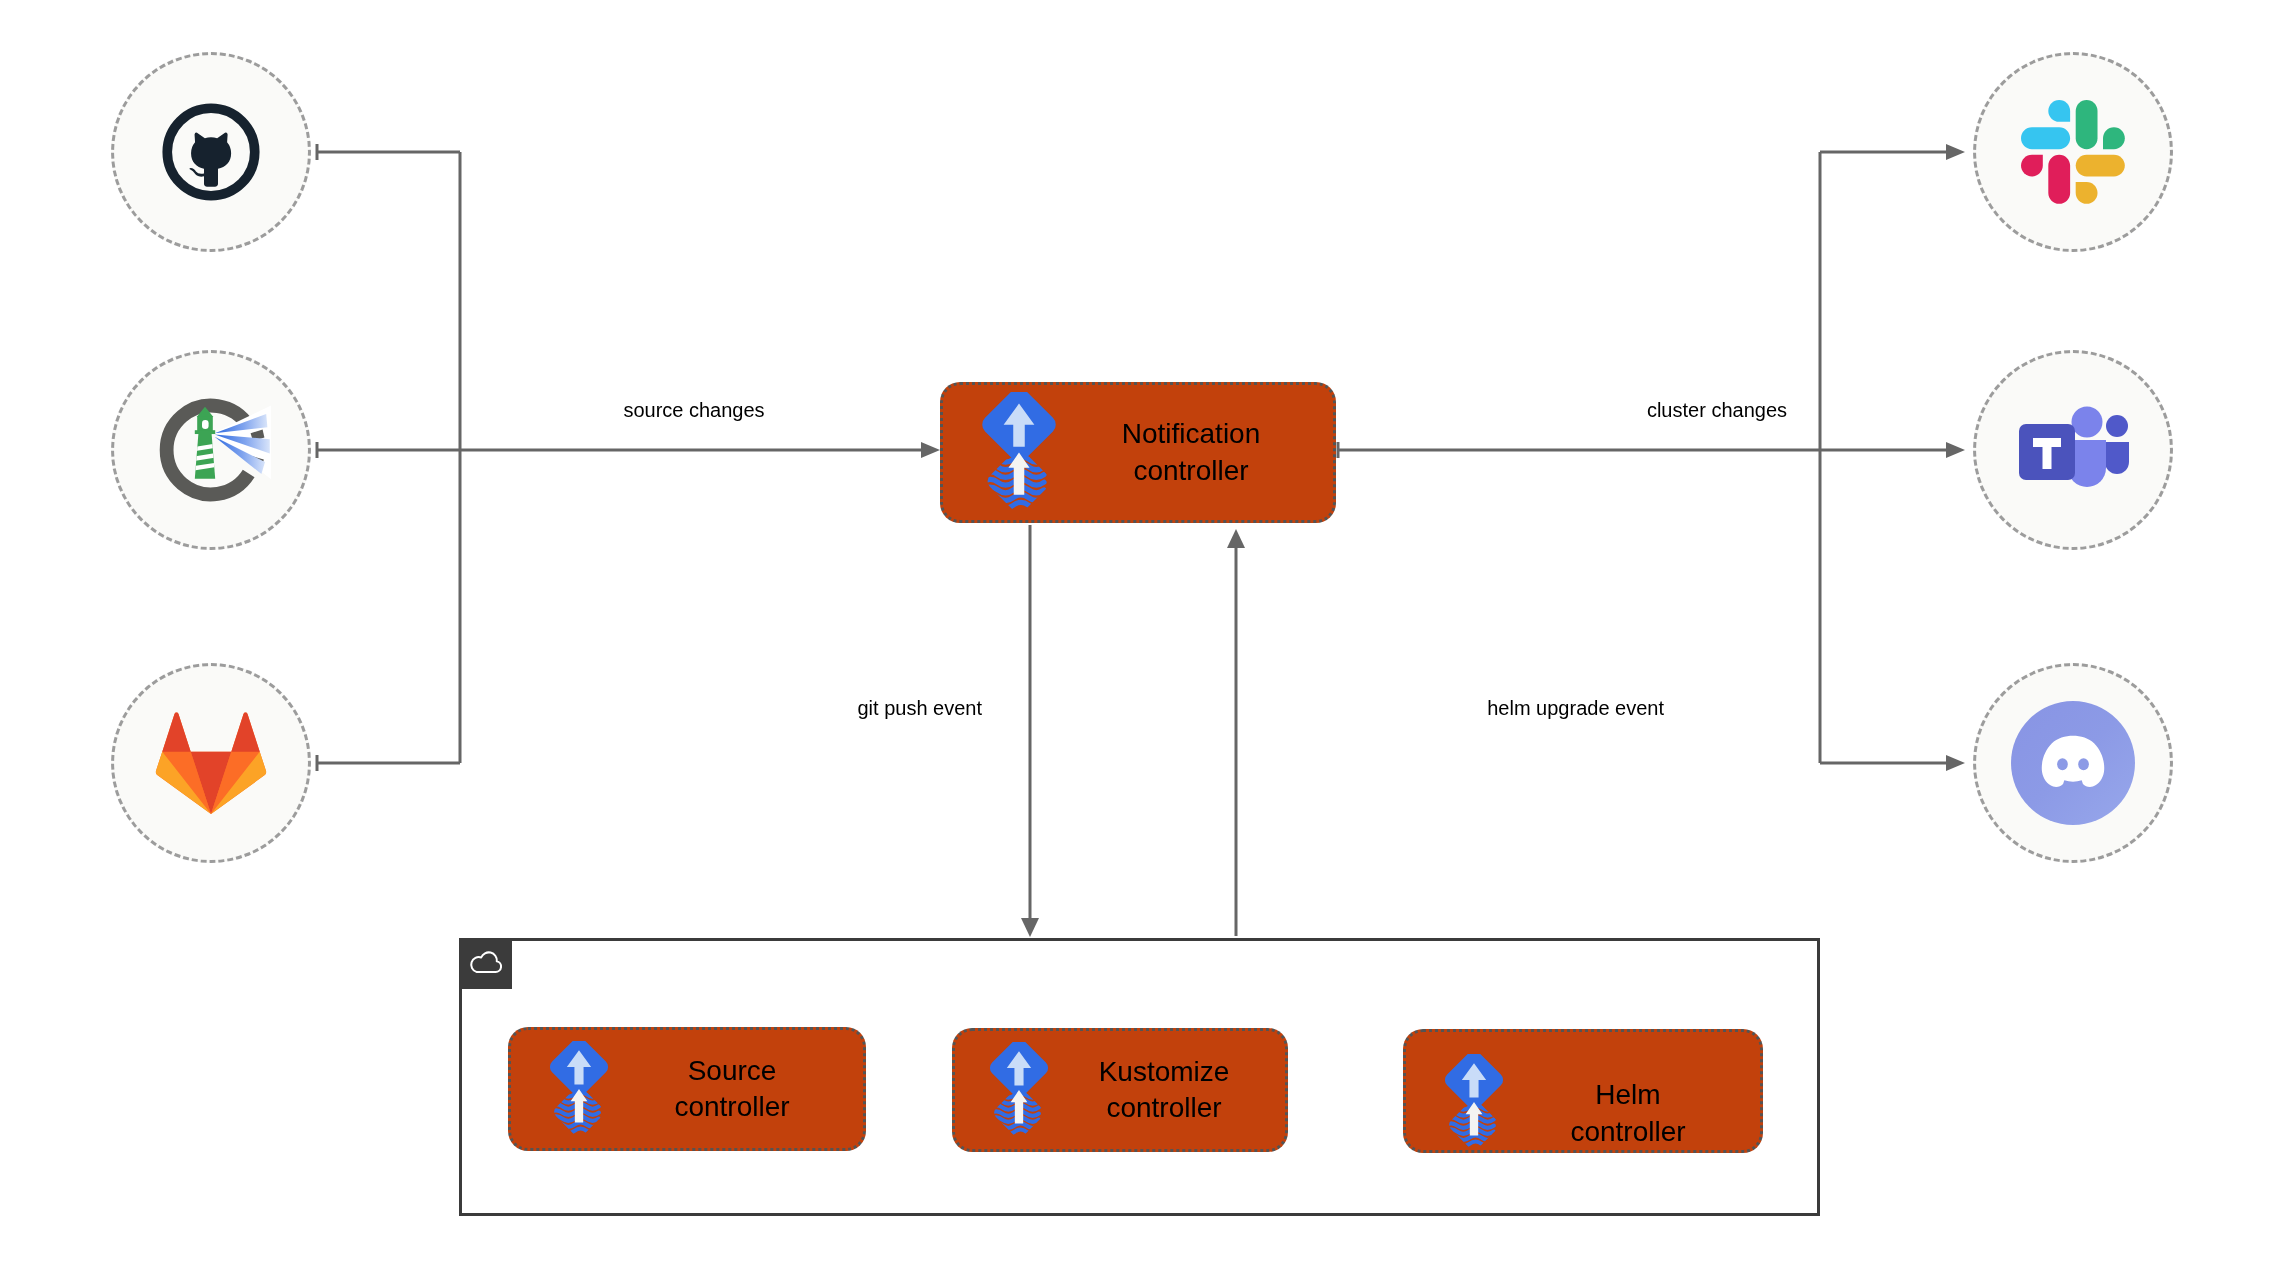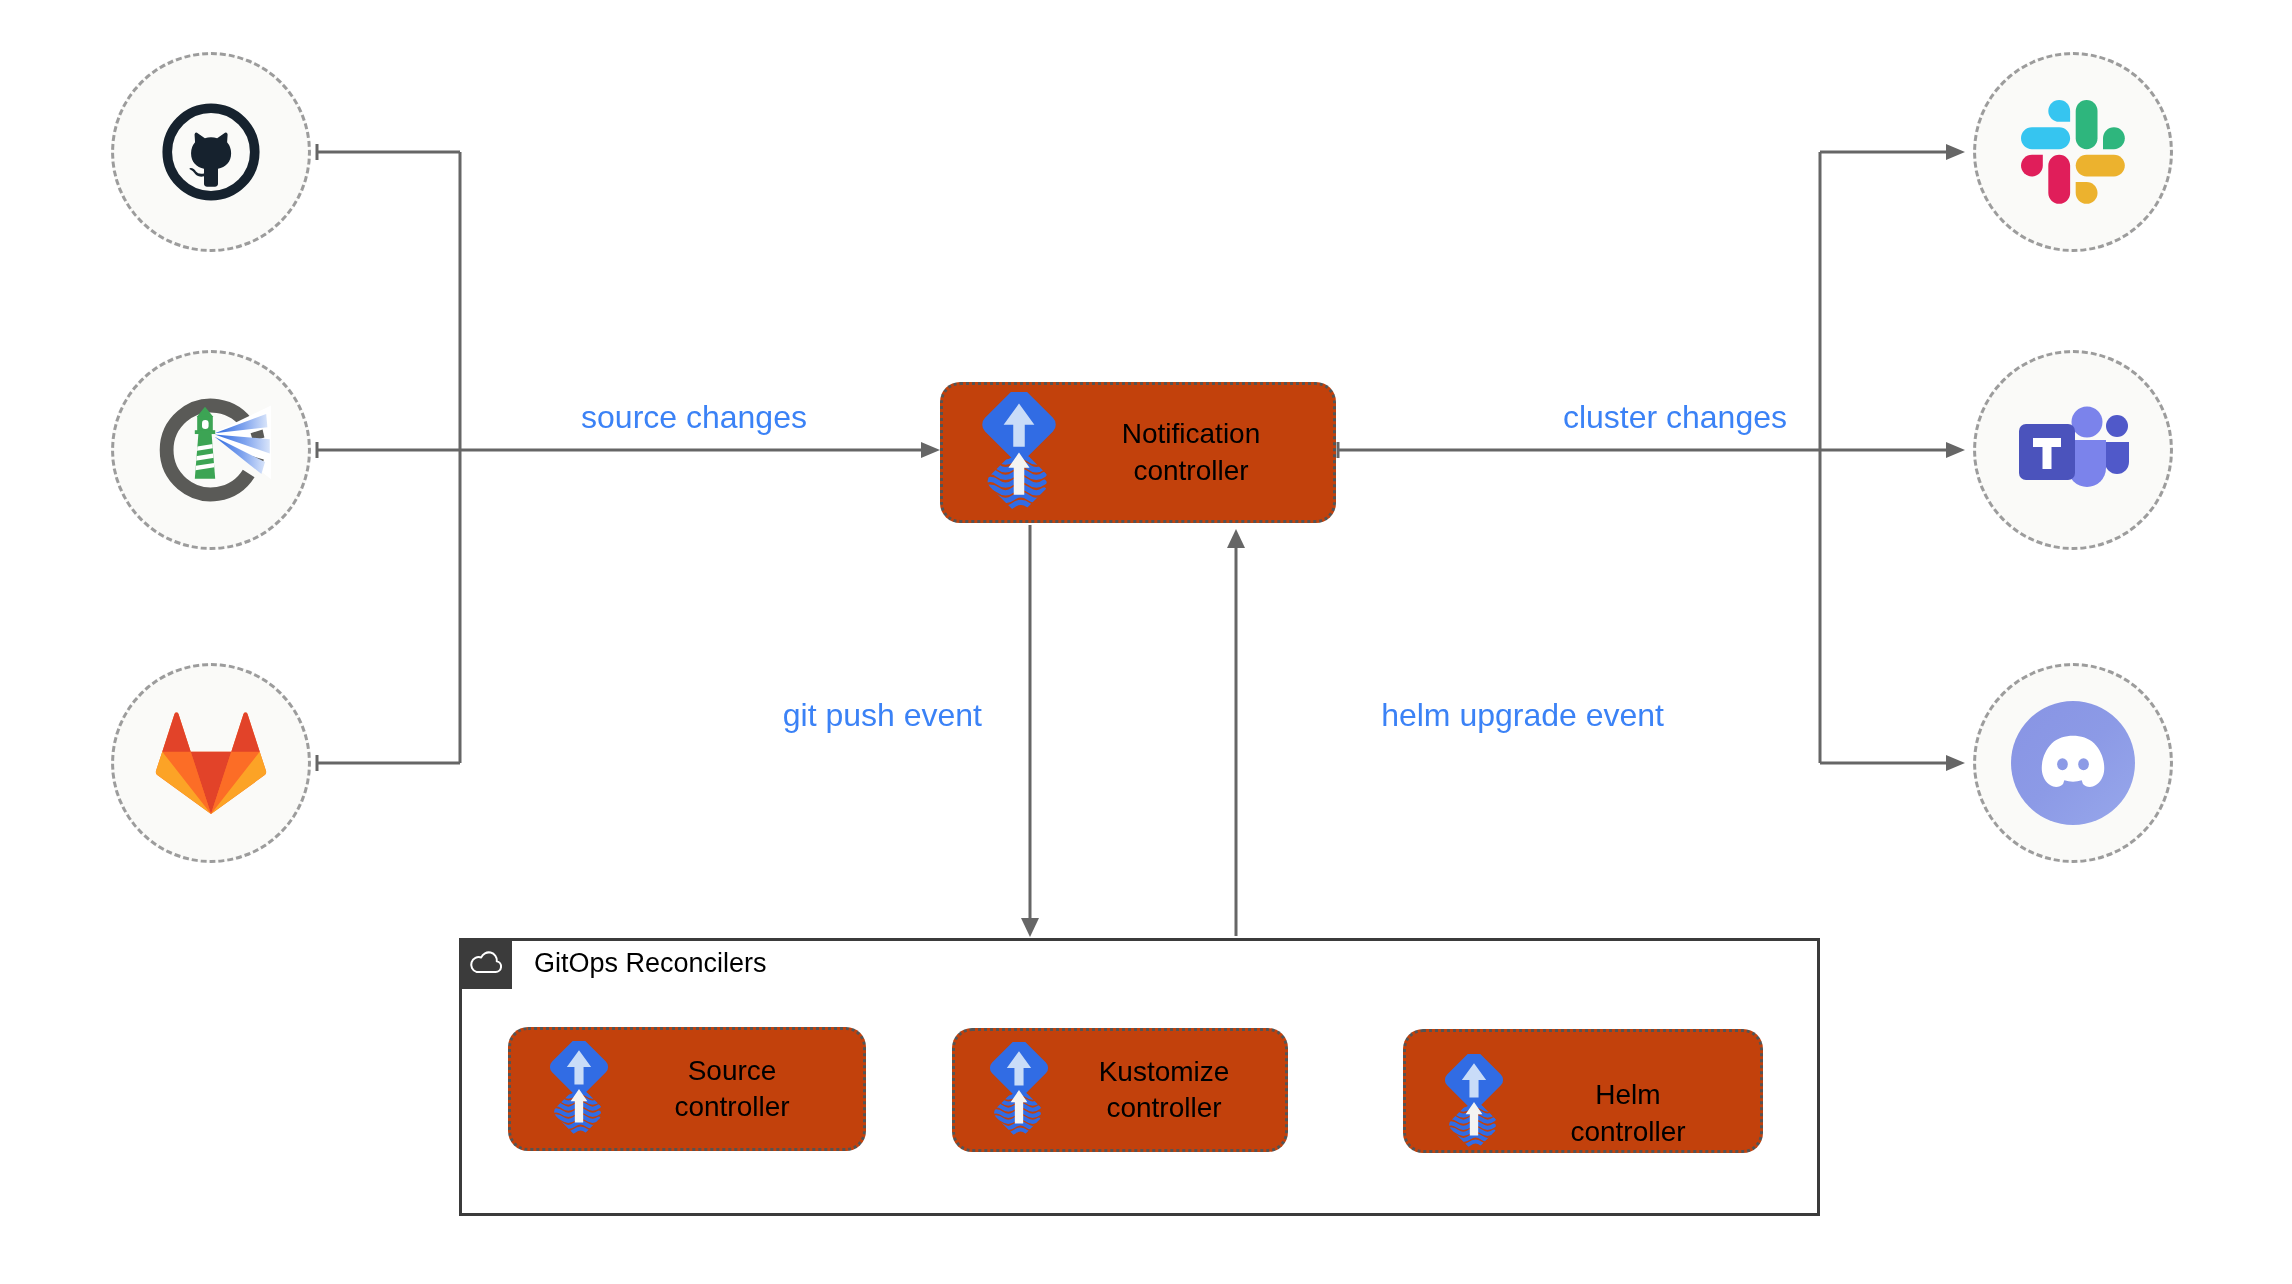--- a/index.html
+++ b/index.html
@@ -9,21 +9,21 @@
 
   .circle-node{position:absolute;width:200px;height:200px;border-radius:50%;
                border:3px dashed #9c9c9c;background:#FAFAF8;box-sizing:border-box;
                display:flex;align-items:center;justify-content:center;}
 
   .ctrl-box{position:absolute;background:#c2410c;border:3px dotted #545454;border-radius:20px;
             box-sizing:border-box;display:flex;align-items:center;}
   .ctrl-box .node-label{flex:1;text-align:center;font-size:28px;line-height:1.3;color:#000;}
   .ctrl-box .flux{flex:none;}
 
-  .edge-label{position:absolute;font-size:32px;color:#3b82f6;white-space:nowrap;}
+  .edge-label{position:absolute;font-size:20px;color:#000000;white-space:nowrap;}
 
   .group{position:absolute;left:459px;top:938px;width:1361px;height:278px;
          border:3px solid #3b3b3b;background:#ffffff;box-sizing:border-box;}
   .group-header{position:absolute;left:-3px;top:-3px;width:53px;height:51px;background:#3b3b3b;
                 display:flex;align-items:center;justify-content:center;}
   .group-label{position:absolute;left:72px;top:-3px;height:51px;display:flex;align-items:center;
                font-size:27px;color:#000;white-space:nowrap;}
 </style>
 </head>
 <body>
@@ -188,21 +188,20 @@
       <ellipse cx="58.5" cy="51" rx="4.3" ry="4.8" fill="#8C9AE6"></ellipse>
     </svg>
   </div>
 
   <div class="group">
     <div class="group-header">
       <svg width="36" height="27" viewBox="0 0 60 44">
         <path d="M14 36 h32 a9 9 0 0 0 2 -17.8 A13.5 13.5 0 0 0 22 12 A9.5 9.5 0 0 0 14 36 Z" fill="none" stroke="#FFFFFF" stroke-width="3.4" stroke-linejoin="round"></path>
       </svg>
     </div>
-    <div class="group-label">GitOps Reconcilers</div>
   </div>
 
   <div class="ctrl-box" style="left:508px;top:1027px;width:358px;height:124px;padding:0 16px 0 30px;">
     <svg class="flux" width="76" height="96" viewBox="0 0 100 126">
         <use href="#flux-logo"></use>
       </svg>
     <div class="node-label" style="max-width:175px;margin:0 auto;">Source controller</div>
   </div>
 
   <div class="ctrl-box" style="left:952px;top:1028px;width:336px;height:124px;padding:0 14px 0 26px;">

